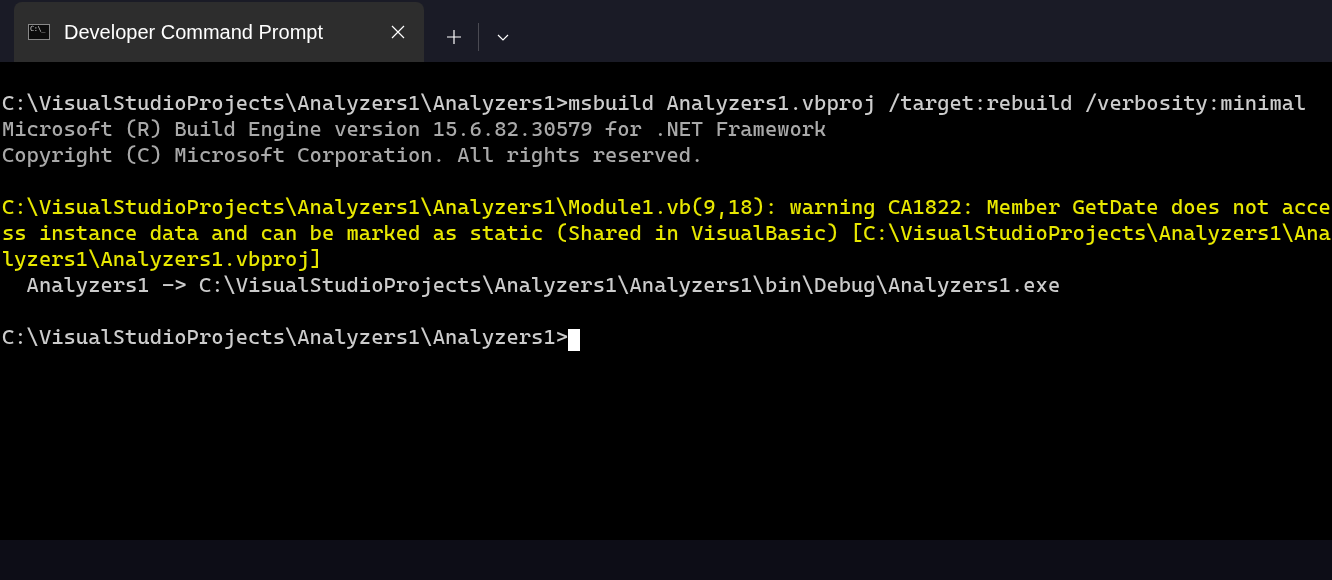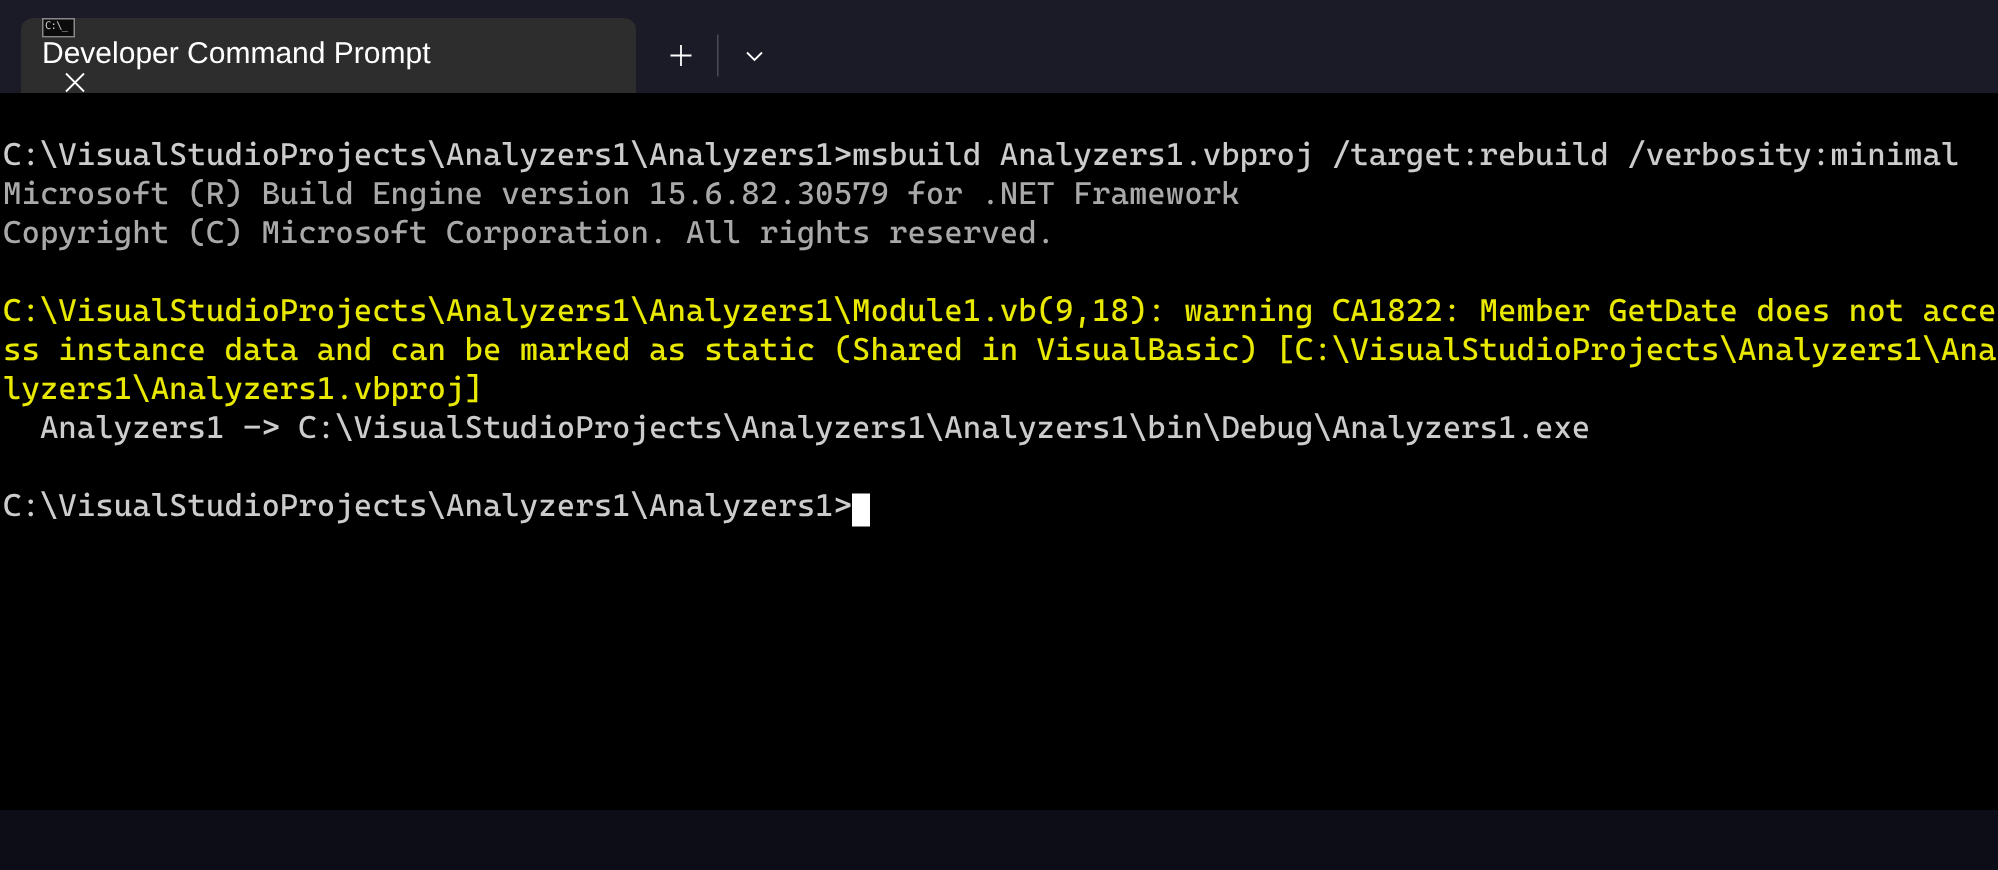--- a/index.html
+++ b/index.html
@@ -16,27 +16,27 @@
     }
     .titlebar {
       height: 62px;
       background: #1a1b26;
       display: flex;
       align-items: flex-end;
       padding-left: 14px;
       padding-top: 12px;
     }
     .tab {
-      height: 50px;
+      height: 60px;
       background: #2d2d2d;
       border-radius: 8px 8px 0 0;
       display: flex;
+      align-items: center;
       padding: 0 18px 0 14px;
       min-width: 410px;
-      flex-direction: column;
     }
     .tab-icon {
       width: 22px;
       height: 16px;
       background: #0c0c0c;
       border: 1px solid #888;
       margin-right: 14px;
       position: relative;
       display: flex;
       align-items: flex-start;

